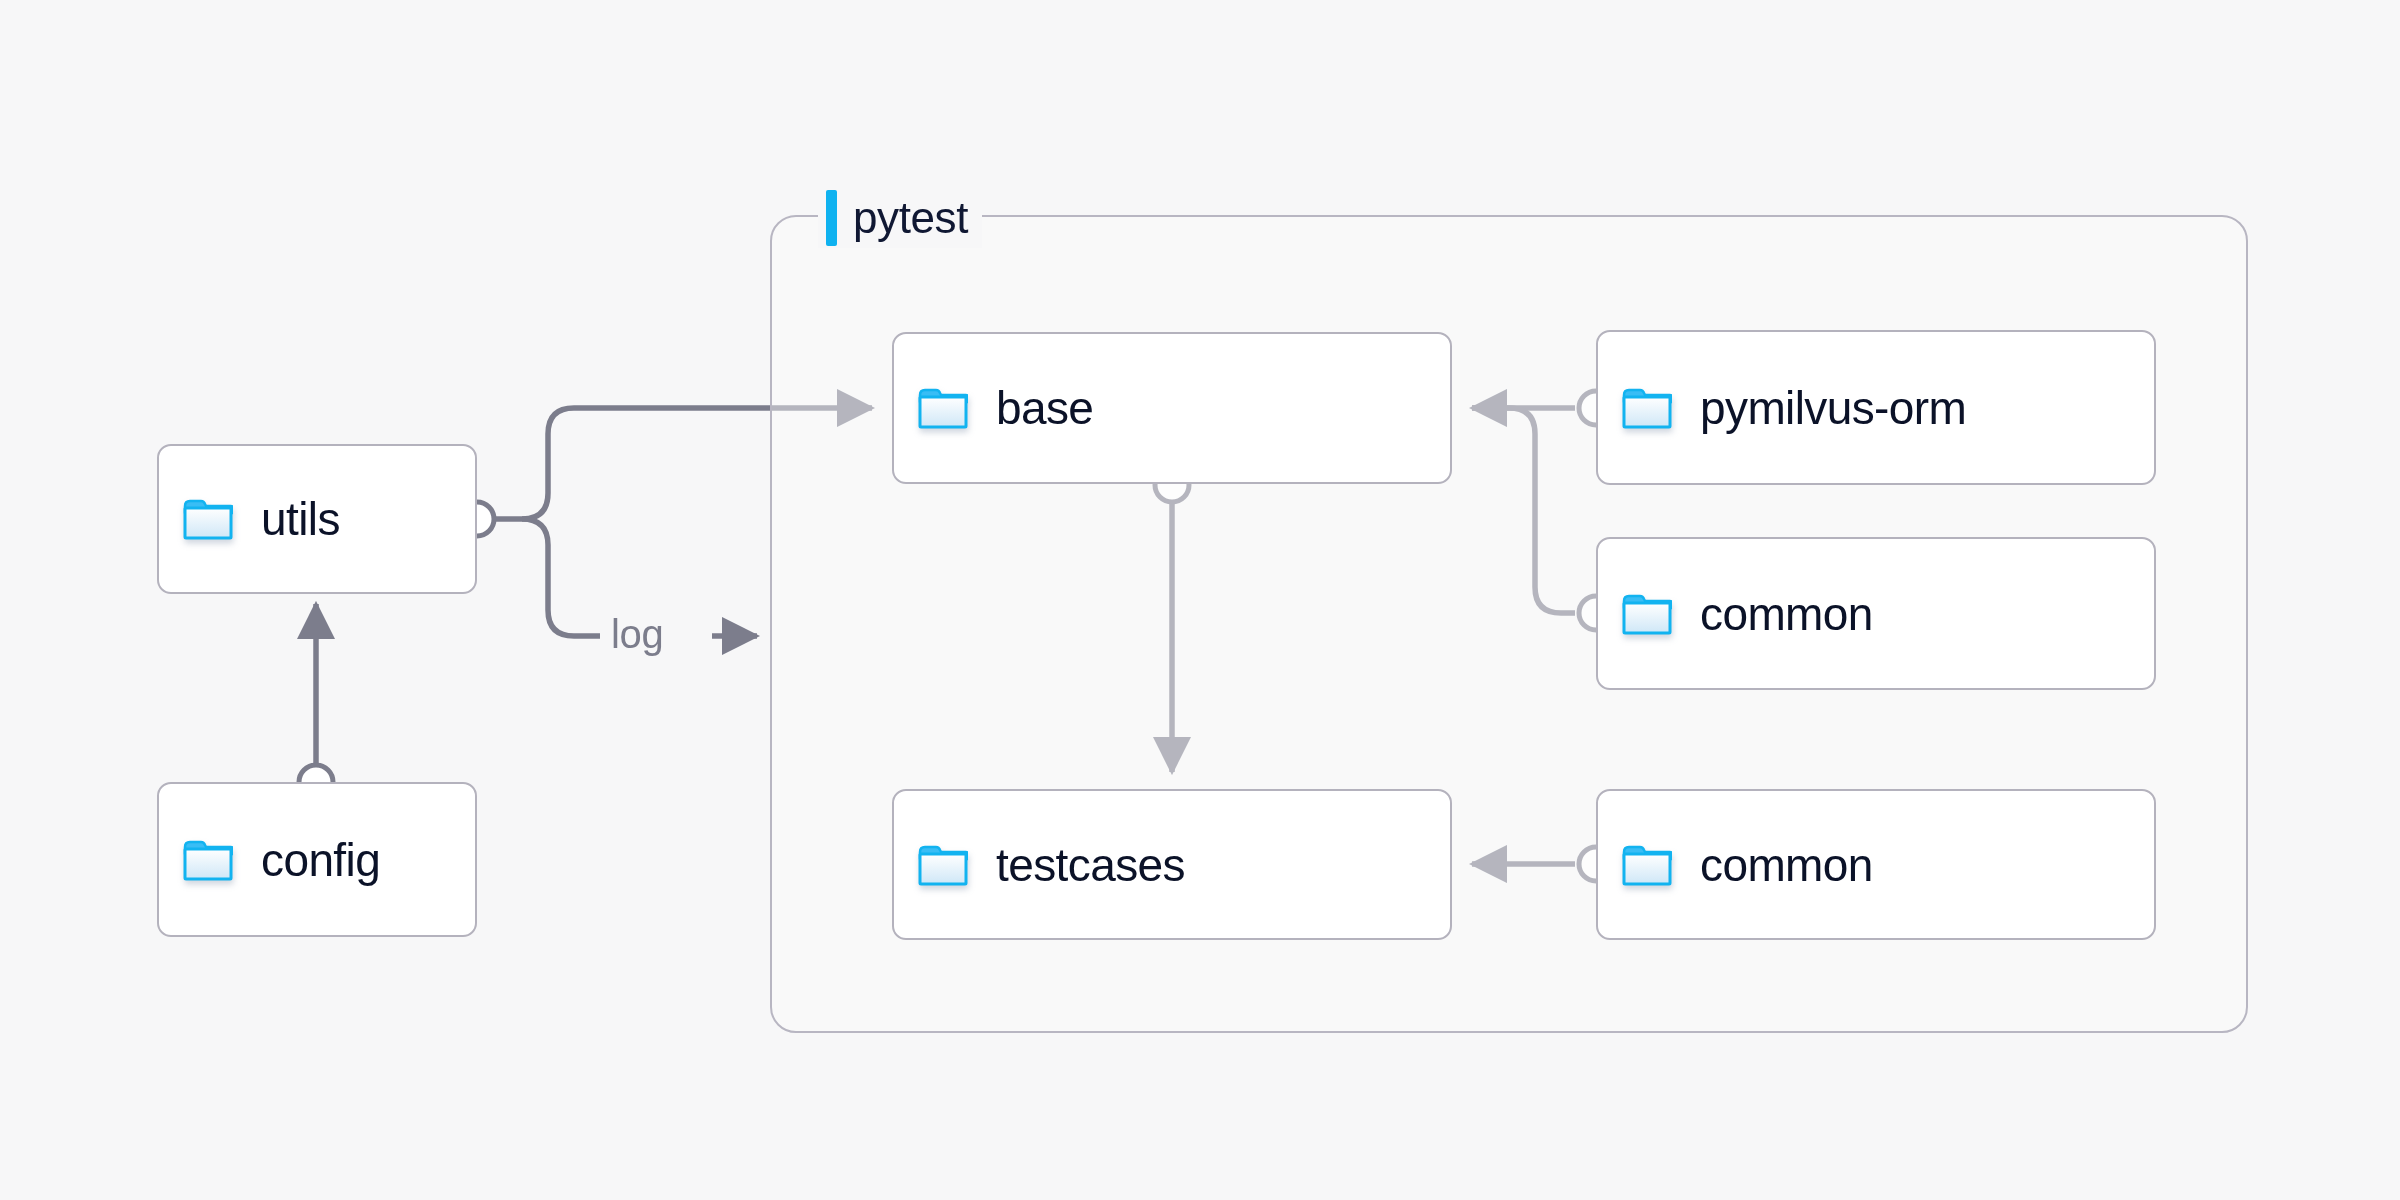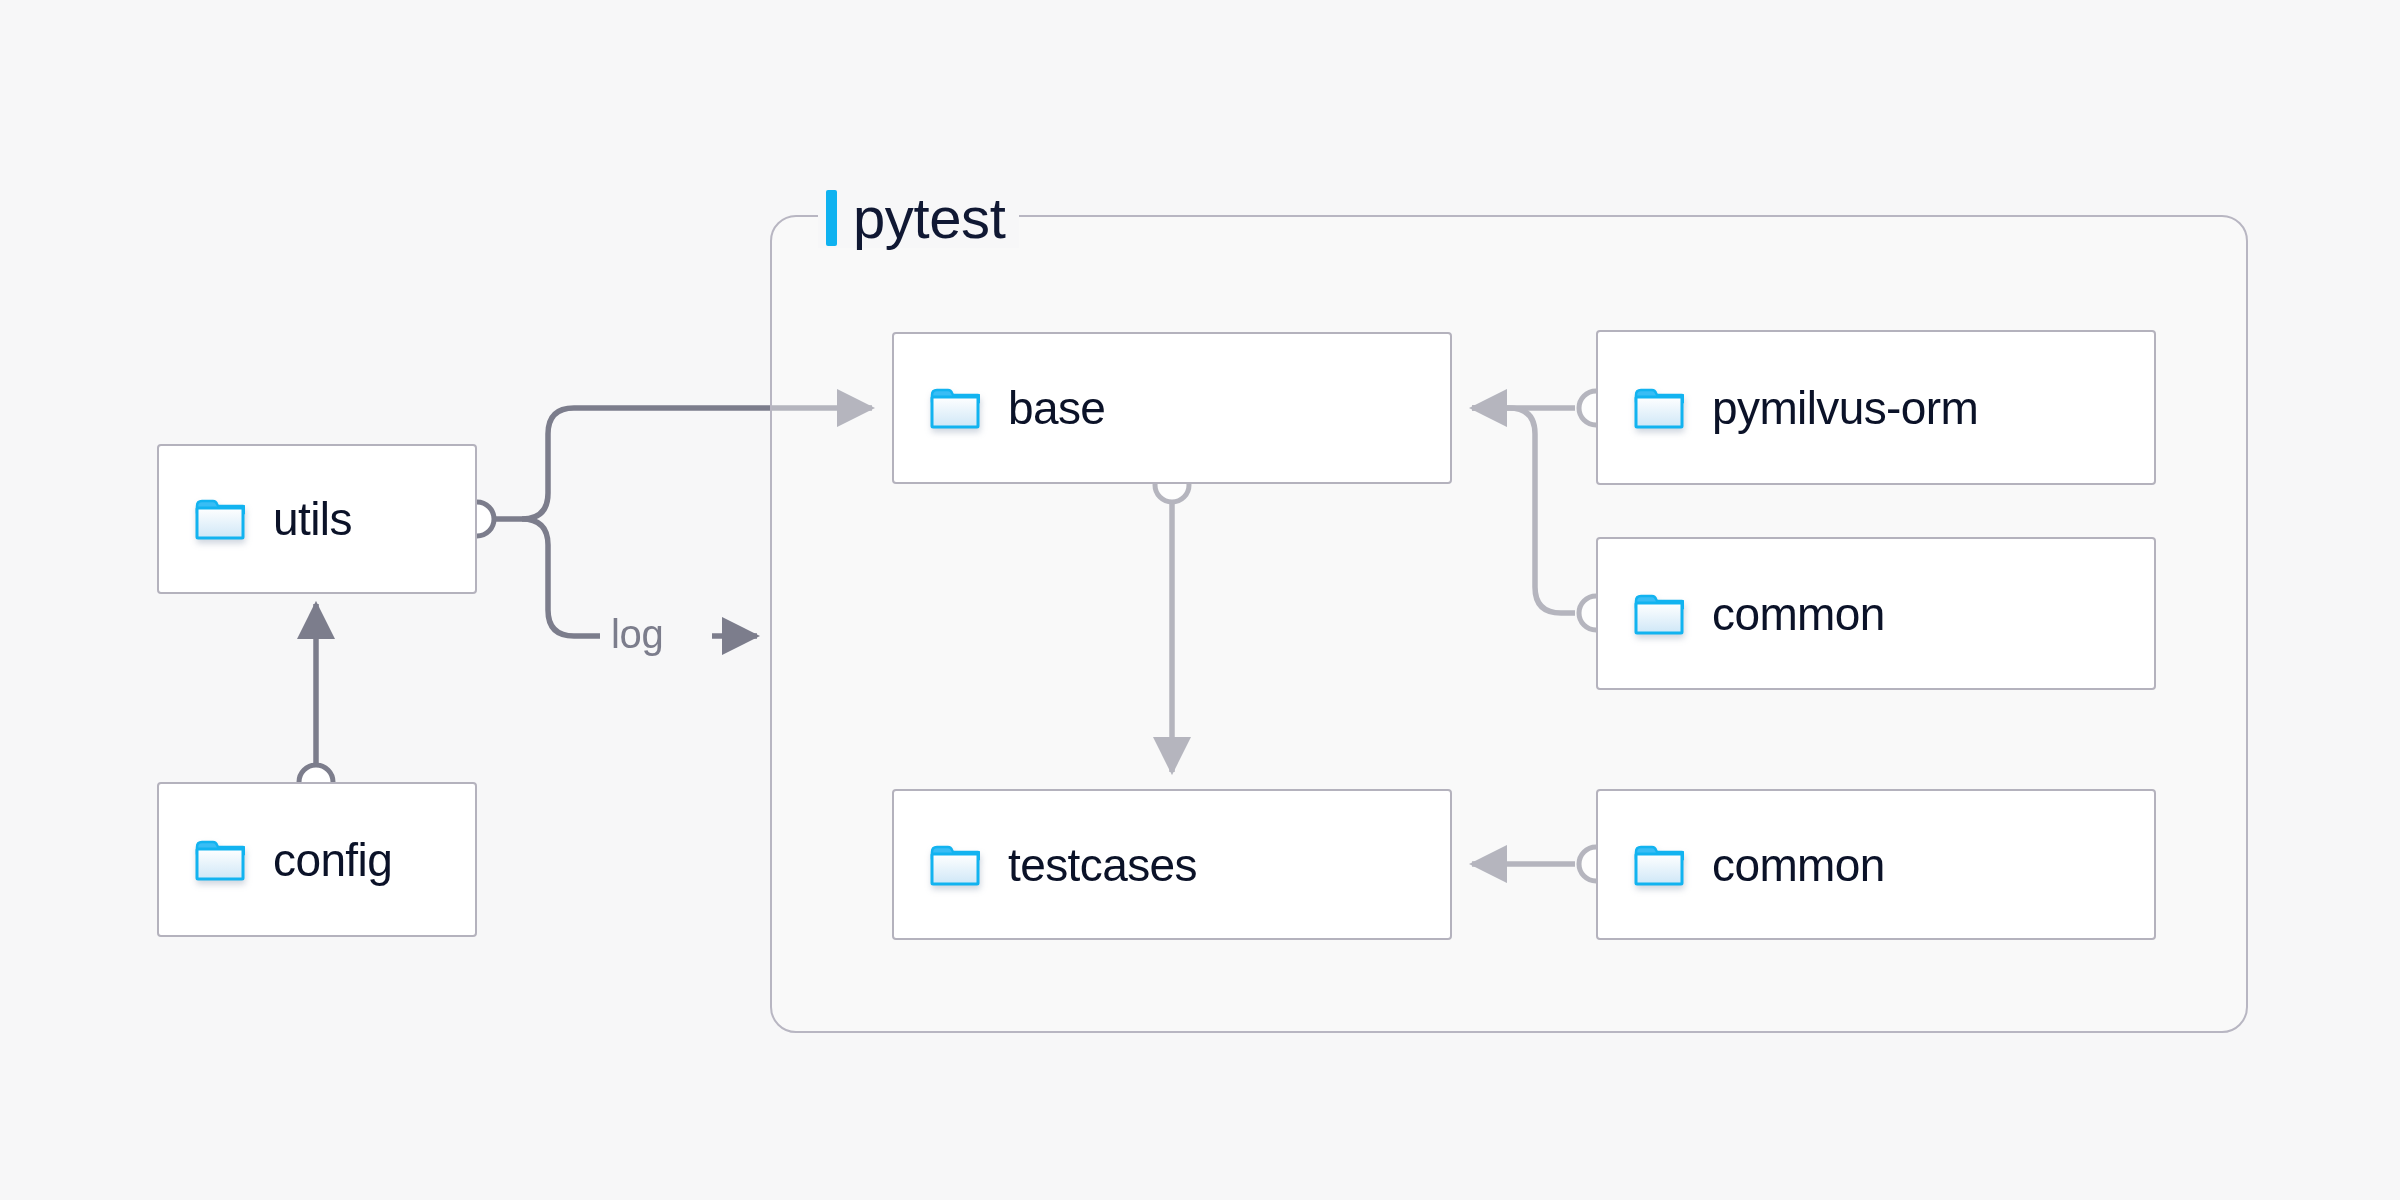--- a/index.html
+++ b/index.html
@@ -30,37 +30,37 @@
     background:#f7f7f8;
     padding:0 14px 0 8px;
     height:60px;
   }
   .group-label .bar{
     width:11px;height:56px;border-radius:2px;
     background:#0fb2f0;
     flex:0 0 auto;
   }
   .group-label .gtext{
-    font-size:58px;
+    font-size:44px;
     color:#101833;
     letter-spacing:-0.4px;
     line-height:1;
     white-space:nowrap;
   }
 
   
   .node{
     position:absolute;
     background:#ffffff;
     border:2.5px solid #b4b2bd;
-    border-radius:4px;
+    border-radius:14px;
     box-sizing:border-box;
     display:flex;
     align-items:center;
-    padding-left:36px;
+    padding-left:24px;
     gap:28px;
   }
   .node .label{
     font-size:46px;
     color:#0b1228;
     letter-spacing:-0.6px;
     white-space:nowrap;
     line-height:1;
   }
 

